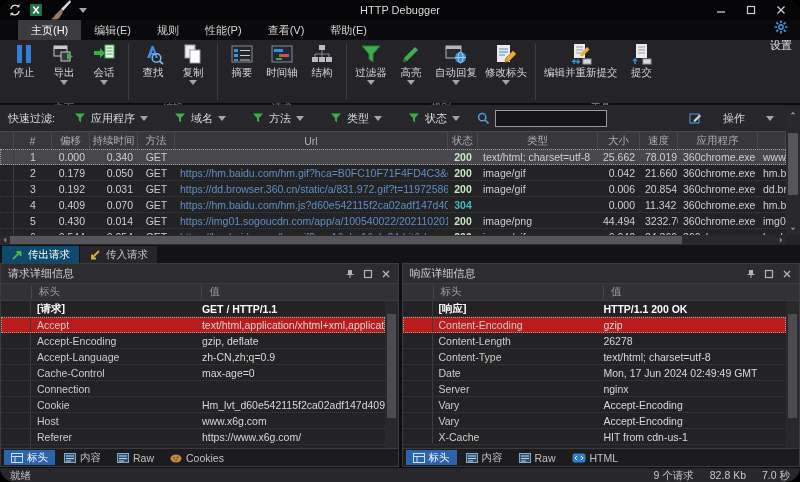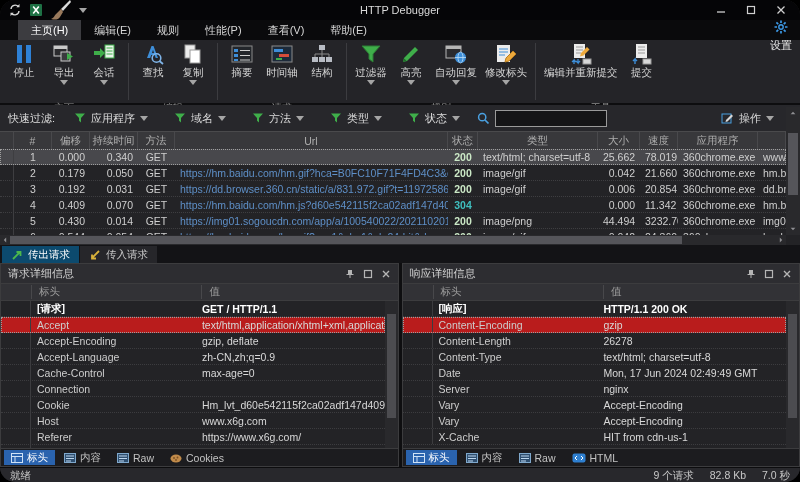--- a/index.html
+++ b/index.html
@@ -34,21 +34,21 @@
   .rsep{width:1px;background:#3c3c40;margin:2px 2px 3px;}
 
   
   .capture{position:relative;height:140px;background:#232326;}
   .filterbar{height:26px;background:#27272b;display:flex;align-items:center;font-size:11px;padding-left:8px;}
   .fb-label{color:#dcdcdc;margin-right:6px;}
   .fb-item{display:flex;align-items:center;gap:5px;padding:0 13px;color:#dcdcdc;white-space:nowrap;}
   .search-wrap{display:flex;align-items:center;gap:5px;margin-left:4px;}
   .search-input{width:104px;height:15px;background:#151517;border:1px solid #9a9a9a;color:#ddd;
                 font-size:11px;font-family:inherit;padding:0 3px;outline:none;}
-  .fb-action{margin-left:auto;margin-right:26px;display:flex;align-items:center;gap:5px;color:#dcdcdc;}
+  .fb-action{margin-left:auto;margin-right:26px;display:flex;align-items:center;gap:21px;color:#dcdcdc;}
 
   .thead{width:786px;height:17px;display:grid;grid-template-columns:14px 38px 38px 48px 37px 273px 30px 120px 42px 38px 80px 28px;
          background:#38383b;border-top:1px solid #4a4a4c;font-size:10.5px;color:#aeaeae;}
   .hc{display:flex;align-items:center;justify-content:center;border-right:1px solid #49494c;overflow:hidden;white-space:nowrap;}
   .tbody{width:786px;height:87px;overflow:hidden;}
   .trow{height:15px;display:grid;grid-template-columns:14px 38px 38px 48px 37px 273px 30px 120px 42px 38px 80px 28px;
         font-size:10.5px;border-bottom:1px dotted #3e3e41;align-items:center;color:#cfcfcf;}
   .trow.selected{background:#48484c;outline:1px dotted #9f9f9f;outline-offset:-1px;}
   .tc{padding:0 5px;white-space:nowrap;overflow:hidden;}
   .tc.gut{border-right:1px solid #3e3e41;height:100%;padding:0;}

